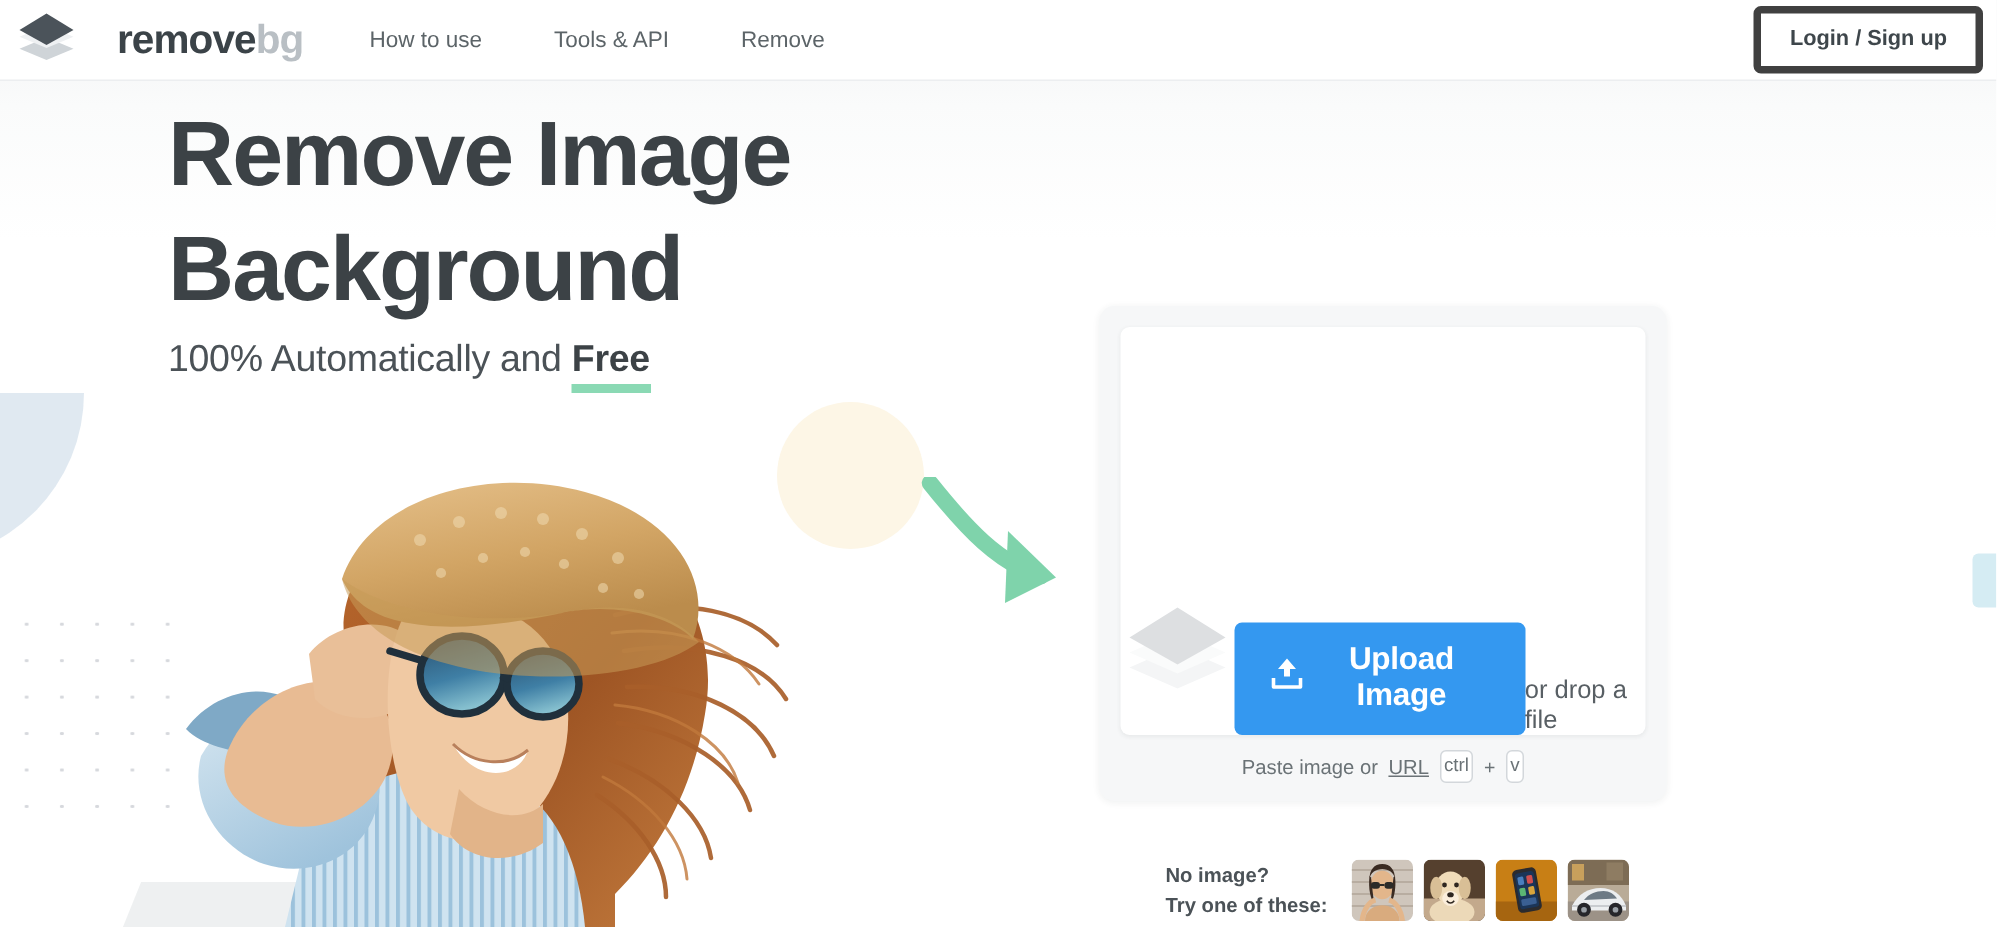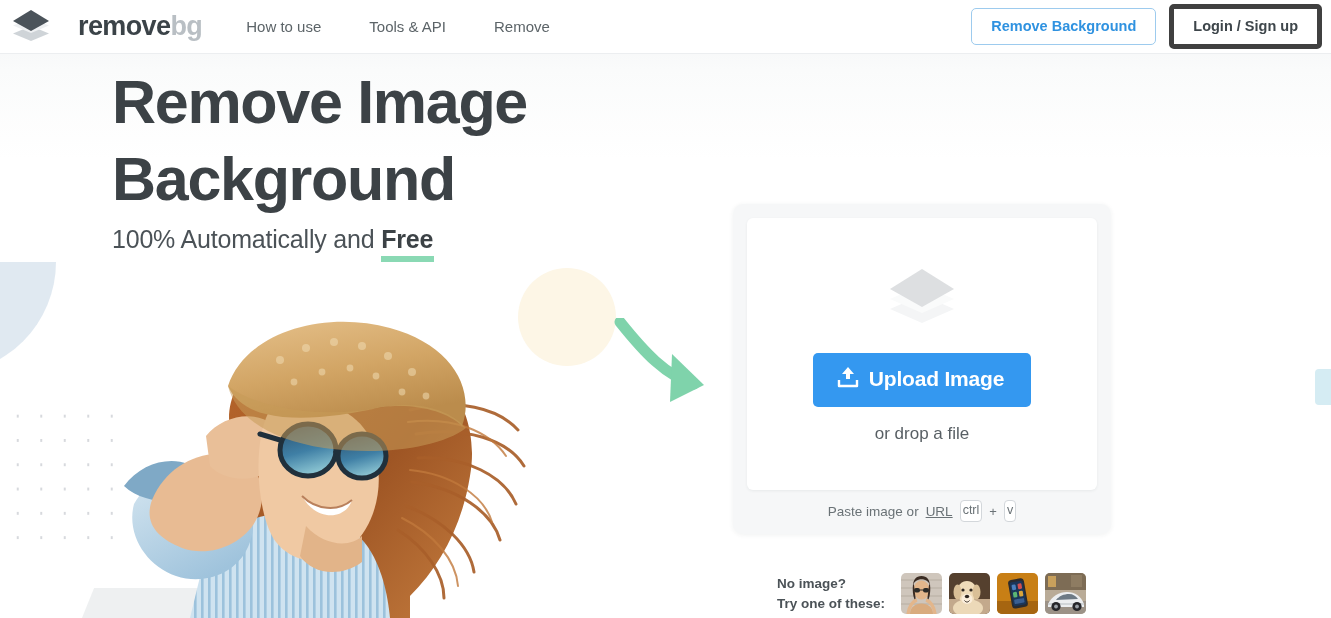--- a/index.html
+++ b/index.html
@@ -167,22 +167,22 @@
     z-index: 14;
     padding-bottom: 2px;
   }
   #upload-card {
     margin: 14px 14px 0 14px;
     height: 272px;
     background: #ffffff;
     border-radius: 6px;
     box-shadow: 0 1px 3px rgba(40,50,60,.07);
     display: flex;
-    flex-direction: column;
-    align-items: center;
+    flex-direction: row;
+    align-items: flex-end;
     justify-content: center;
   }
   #upload-layers-icon { margin-bottom: 24px; }
 
   #btn-upload-image {
     display: flex;
     align-items: center;
     gap: 10px;
     background: #3498f0;
     color: #ffffff;
@@ -295,21 +295,20 @@
       </span>
     </div>
 
     <nav id="main-nav">
       <a class="nav-link">How to use</a>
       <a class="nav-link">Tools &amp; API</a>
       <a class="nav-link">Remove</a>
     </nav>
 
     <div id="header-actions">
-      <button class="hdr-btn" id="btn-remove-background">Remove Background</button>
       <button class="hdr-btn" id="btn-login-signup">Login / Sign up</button>
     </div>
   </div>
 
   <div id="hero-copy">
     <h1 id="hero-title">
       <span>Remove Image</span><br>
       <span>Background</span>
     </h1>
     <p id="hero-subtitle"><span>100% Automatically and </span><span id="hero-subtitle-free">Free</span></p>

